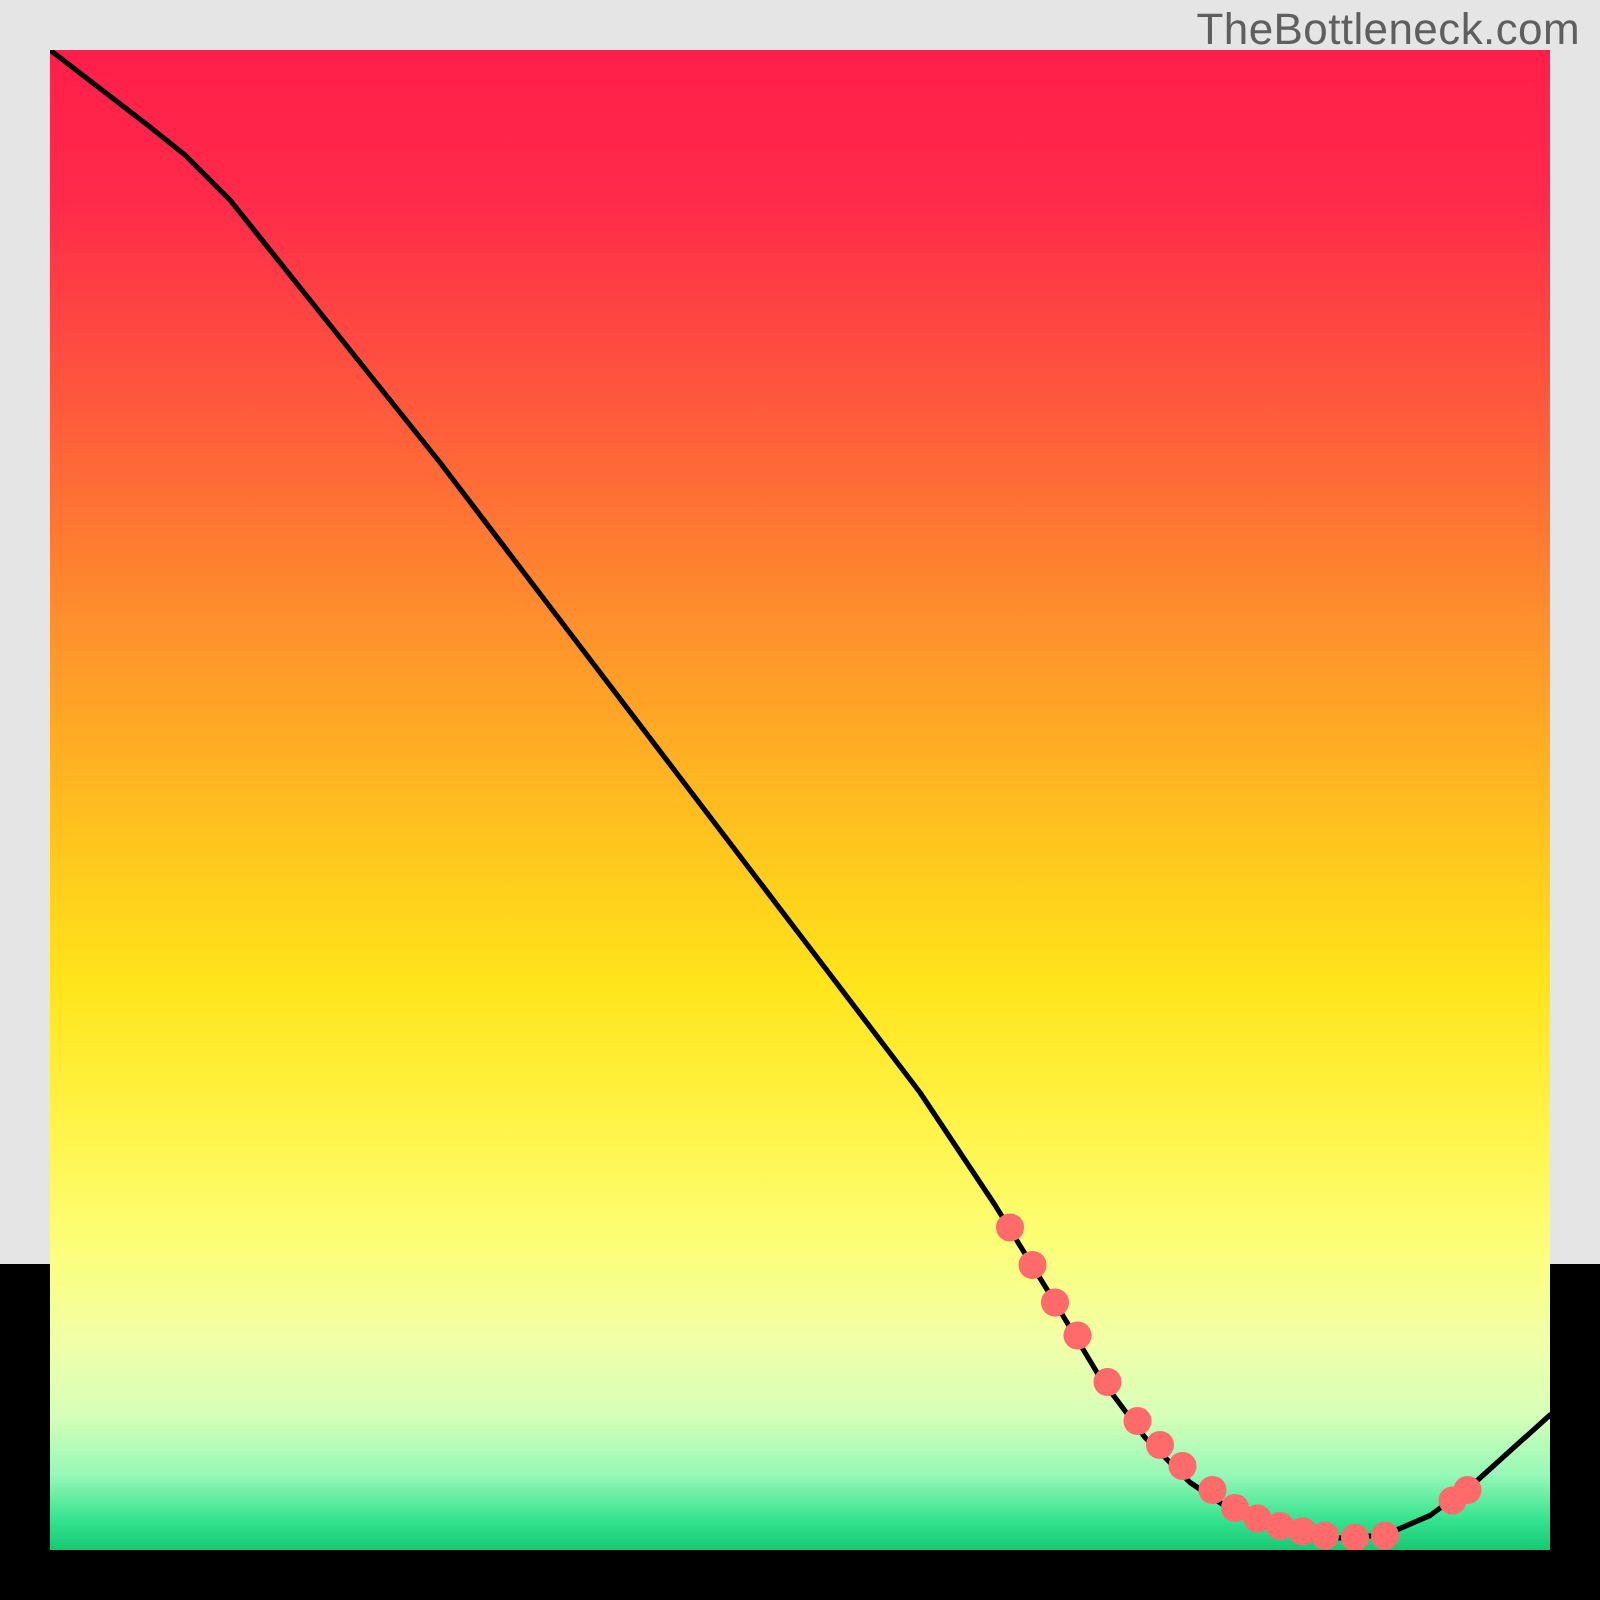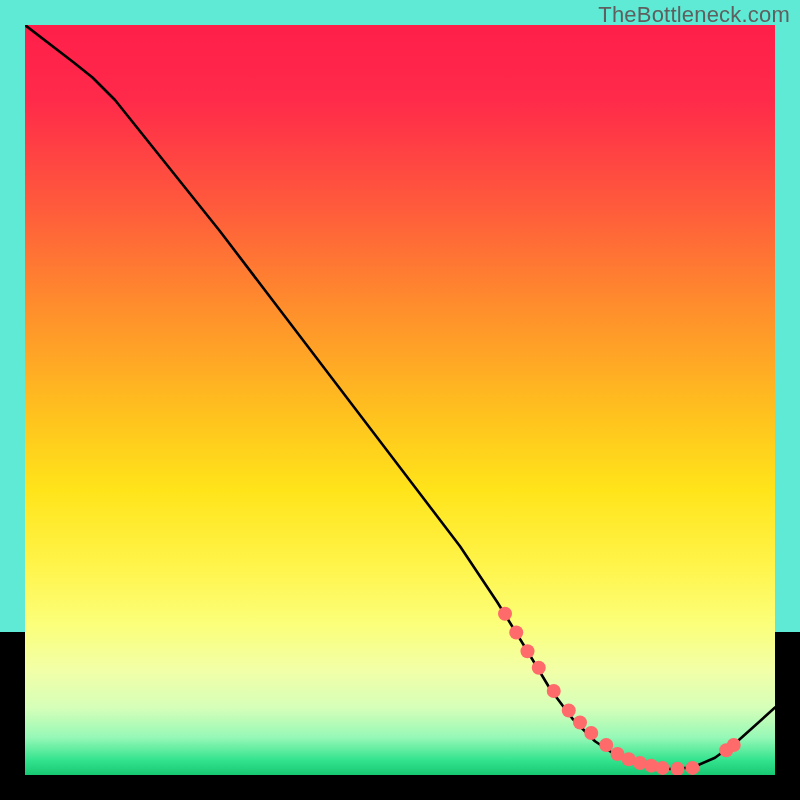--- a/index.html
+++ b/index.html
@@ -8,21 +8,21 @@
     width: 800px;
     height: 800px;
     background: #000;
     font-family: Arial, Helvetica, sans-serif;
     overflow: hidden;
   }
   .outer {
     position: relative;
     width: 800px;
     height: 632px;
-    background: #5eead4;
+    background: #e5e5e5;
     text-decoration: underline;
   }
   .watermark {
     position: absolute;
     top: 2px;
     right: 10px;
     color: #5f5f5f;
     font-size: 22px;
     letter-spacing: 0.2px;
     z-index: 5;

